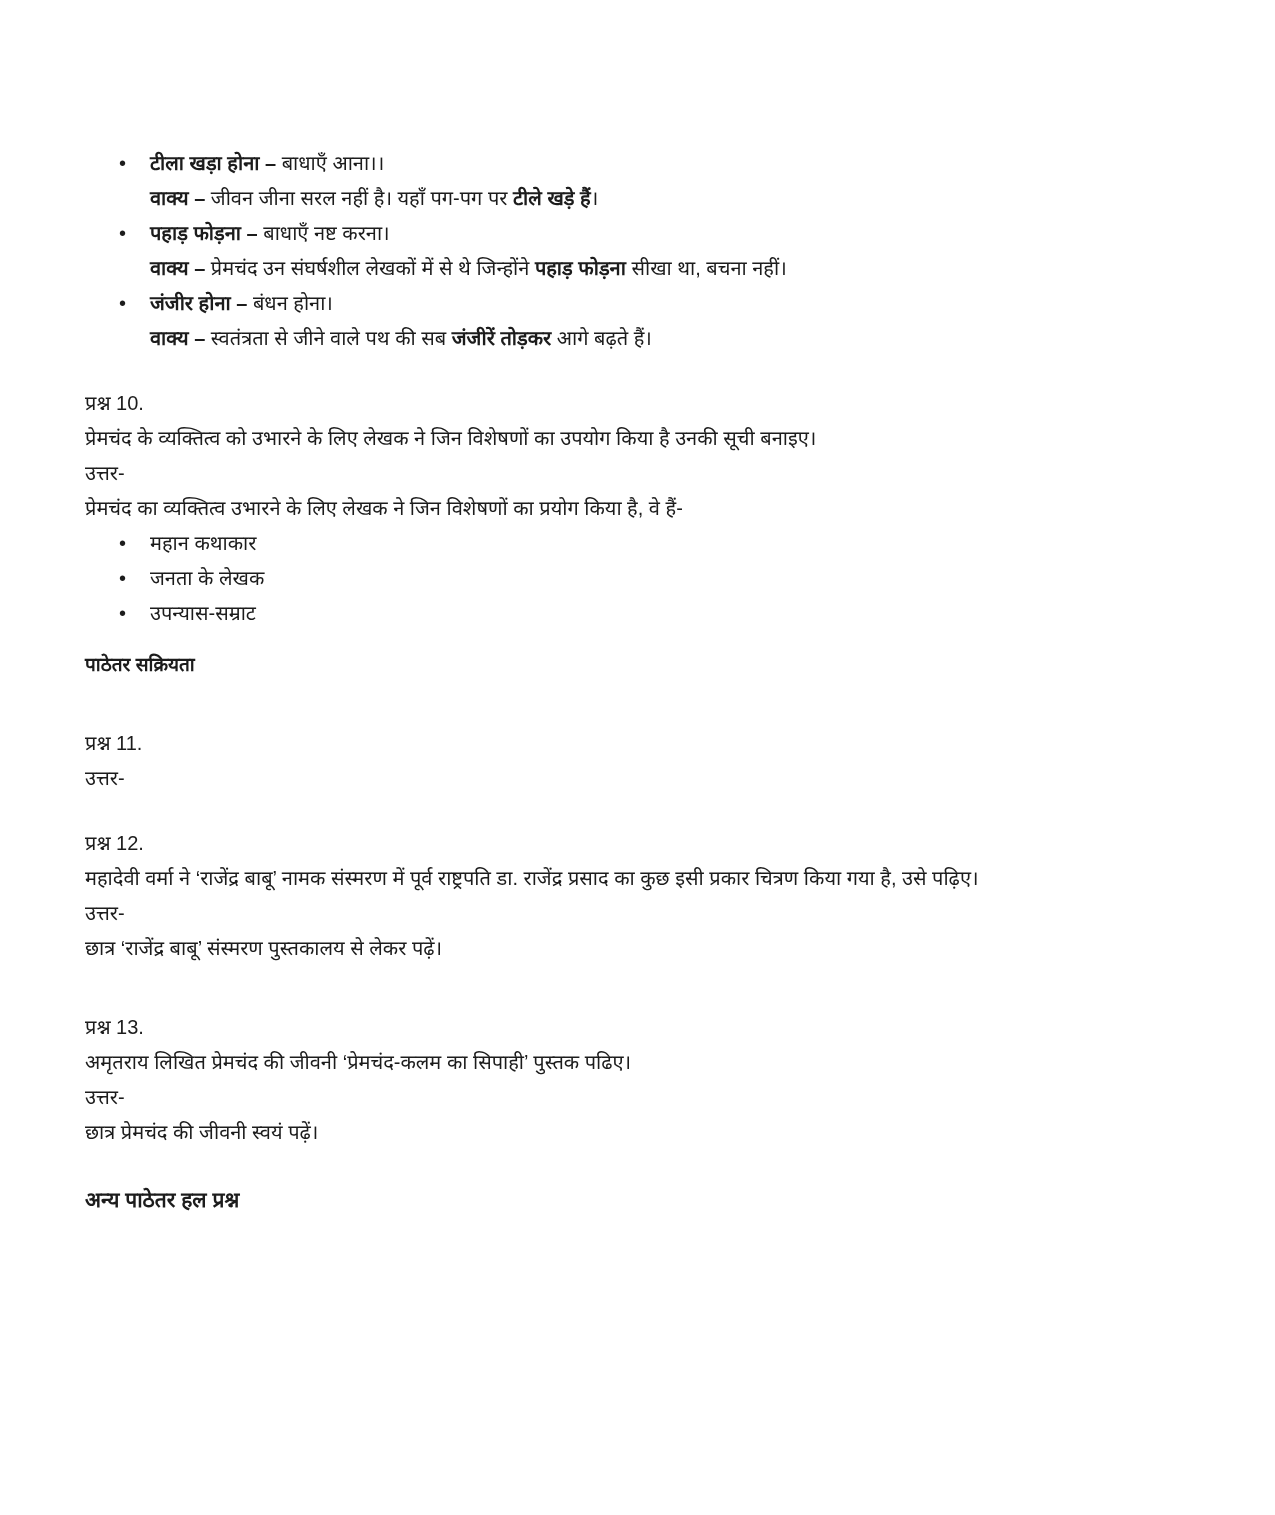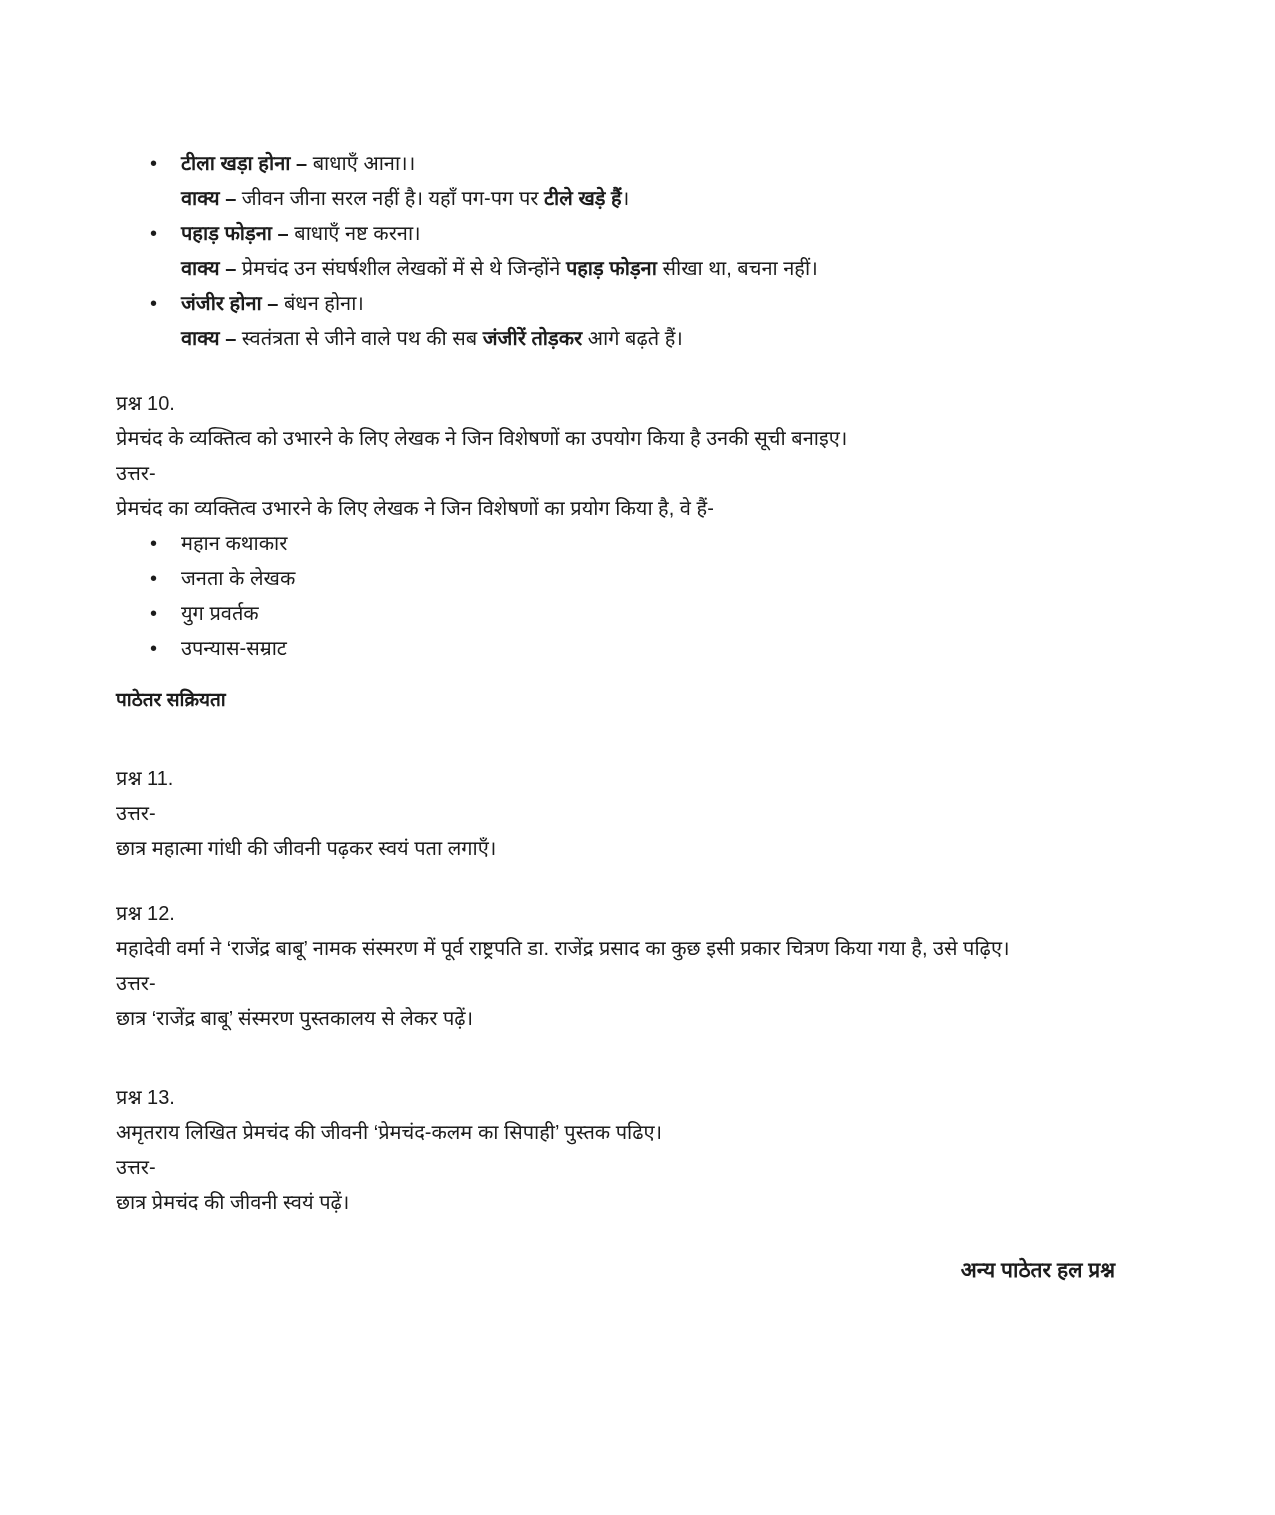--- a/index.html
+++ b/index.html
@@ -12,21 +12,21 @@
     height: 1515px;
     overflow: hidden;
     font-family: "Liberation Sans", "DejaVu Sans", sans-serif;
     color: #1c1c1c;
     -webkit-font-smoothing: antialiased;
   }
   .page {
     box-sizing: border-box;
     width: 1275px;
     height: 1515px;
-    padding: 146px 160px 0 116px;
+    padding: 146px 160px 0 85px;
     font-size: 20px;
     line-height: 35px;
   }
   b, .bold { font-weight: bold; }
   ul.doc-list {
     list-style: none;
     margin: 0;
     padding: 0 0 0 65px;
   }
   ul.doc-list > li {
@@ -47,21 +47,21 @@
   .section-heading {
     margin-top: 16px;
     font-weight: bold;
     font-size: 19px;
     line-height: 35px;
   }
   .footer-heading {
     margin-top: 32px;
     font-weight: bold;
     font-size: 21px;
-    text-align: right;
+    text-align: left;
     line-height: 35px;
   }
   p { margin: 0; }
 </style>
 </head>
 <body>
 
 <div class="page">
 
   <ul class="doc-list">
@@ -82,30 +82,28 @@
   <div class="q-block">
     <p>प्रश्न 10.</p>
     <p>प्रेमचंद के व्यक्तित्व को उभारने के लिए लेखक ने जिन विशेषणों का उपयोग किया है उनकी सूची बनाइए।</p>
     <p>उत्तर-</p>
     <p>प्रेमचंद का व्यक्तित्व उभारने के लिए लेखक ने जिन विशेषणों का प्रयोग किया है, वे हैं-</p>
   </div>
 
   <ul class="doc-list adj-list">
     <li><span>महान कथाकार</span></li>
     <li><span>जनता के लेखक</span></li>
-    <li><span>युग प्रवर्तक</span></li>
     <li><span>उपन्यास-सम्राट</span></li>
   </ul>
 
   <p class="section-heading">पाठेतर सक्रियता</p>
 
   <div class="q-block mt44">
     <p>प्रश्न 11.</p>
     <p>उत्तर-</p>
-    <p>छात्र महात्मा गांधी की जीवनी पढ़कर स्वयं पता लगाएँ।</p>
   </div>
 
   <div class="q-block">
     <p>प्रश्न 12.</p>
     <p>महादेवी वर्मा ने ‘राजेंद्र बाबू’ नामक संस्मरण में पूर्व राष्ट्रपति डा. राजेंद्र प्रसाद का कुछ इसी प्रकार चित्रण किया गया है, उसे पढ़िए।</p>
     <p>उत्तर-</p>
     <p>छात्र ‘राजेंद्र बाबू’ संस्मरण पुस्तकालय से लेकर पढ़ें।</p>
   </div>
 
   <div class="q-block mt34">

